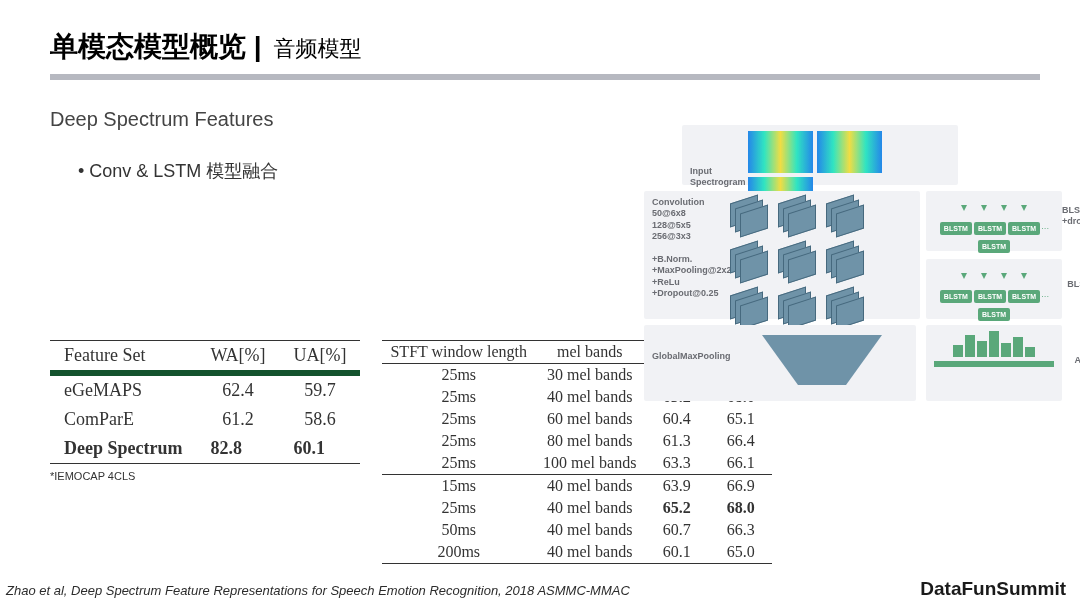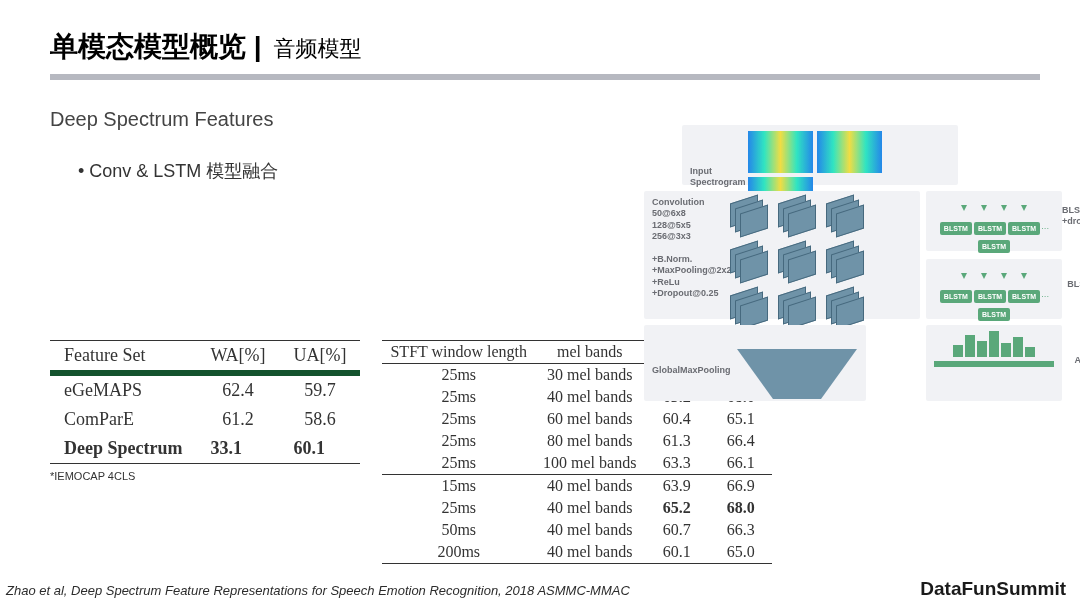--- a/index.html
+++ b/index.html
@@ -223,21 +223,21 @@
           <td>62.4</td>
           <td>59.7</td>
         </tr>
         <tr>
           <td class="left">ComParE</td>
           <td>61.2</td>
           <td>58.6</td>
         </tr>
         <tr class="lastrow">
           <td class="left bold">Deep Spectrum</td>
-          <td class="bold">33.1</td>
+          <td class="bold">82.8</td>
           <td class="bold">60.1</td>
         </tr>
       </tbody>
         </table>
       <div class="t1-note">*IEMOCAP 4CLS</div>
     </div>
 
     <table class="table2">
       <tbody>
           <tr>
@@ -329,21 +329,21 @@
 +Dropout@0.25</div>
         </div>
         <div>
           <div><span class="convstack"><span></span><span></span><span></span></span><span class="convstack"><span></span><span></span><span></span></span><span class="convstack"><span></span><span></span><span></span></span></div>
           <div><span class="convstack"><span></span><span></span><span></span></span><span class="convstack"><span></span><span></span><span></span></span><span class="convstack"><span></span><span></span><span></span></span></div>
           <div><span class="convstack"><span></span><span></span><span></span></span><span class="convstack"><span></span><span></span><span></span></span><span class="convstack"><span></span><span></span><span></span></span></div>
         </div>
       </div>
     </div>
 
-    <div class="panel" style="left:0;top:200px;width:222px;height:76px;padding:18px 8px;">
+    <div class="panel" style="left:0;top:200px;width:272px;height:76px;padding:4px 8px;">
       <div style="display:flex;gap:6px;align-items:center;">
         <div class="panel-label" style="width:78px;">GlobalMaxPooling</div>
         <div class="funnel"></div>
       </div>
     </div>
 
     <div class="panel" style="left:282px;top:66px;width:136px;height:60px;padding:6px 4px;text-align:center;">
       <div style="margin-bottom:2px;"><span class="arrow-down"></span><span class="arrow-down"></span><span class="arrow-down"></span><span class="arrow-down"></span></div>
       <span class="blstm">BLSTM</span><span class="blstm">BLSTM</span><span class="blstm">BLSTM</span><span style="font-size:8px;color:#5aa87a;">···</span><span class="blstm">BLSTM</span>
     </div>

